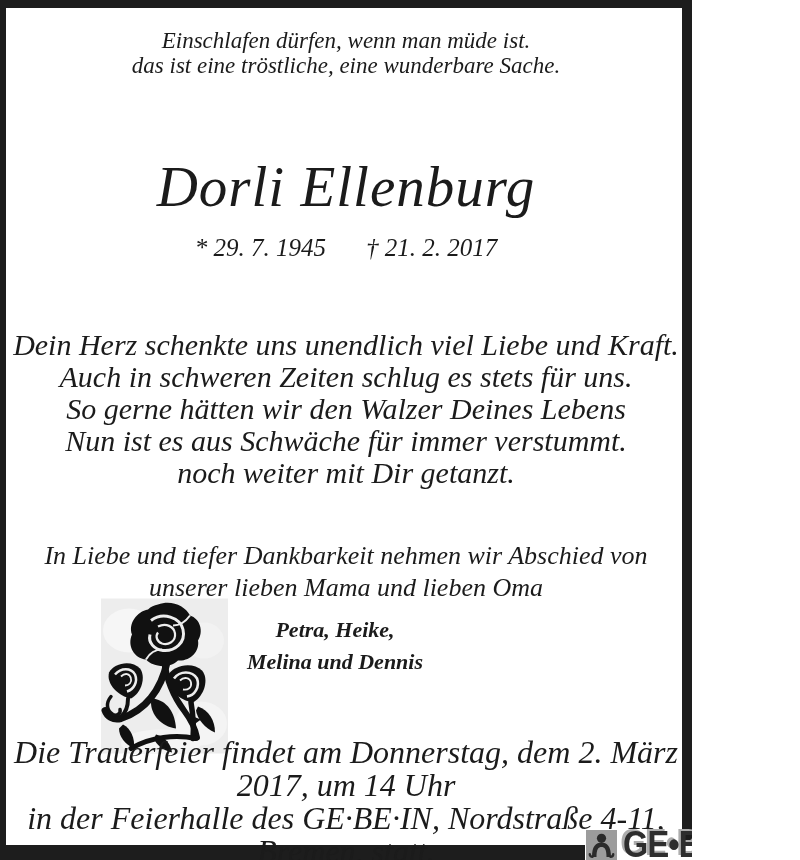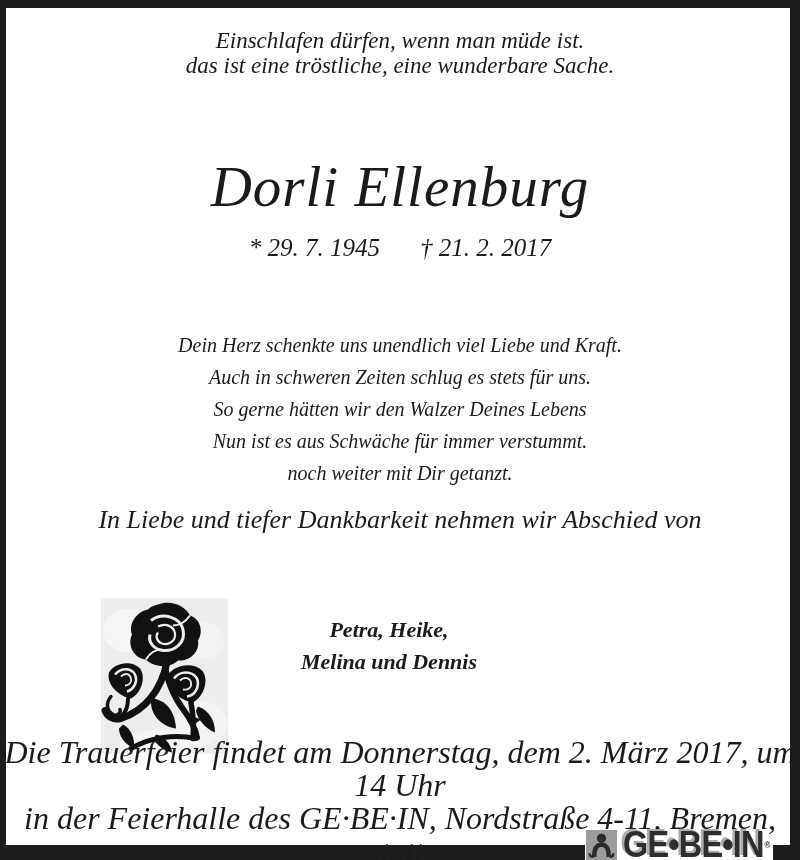--- a/index.html
+++ b/index.html
@@ -1,34 +1,34 @@
 <!DOCTYPE html>
 <html><head>
 <meta charset="utf-8">
 <style>
   html,body{margin:0;padding:0;background:#ffffff;}
   .page{
-    position:relative;width:800px;height:860px;background:#ffffff;
+    position:relative;width:692px;height:860px;background:#ffffff;
     overflow:hidden;color:#1b1b1b;
     font-family:"Liberation Serif","DejaVu Serif",serif;
     text-decoration:underline;
   }
   .frame{
     position:absolute;inset:0;box-sizing:border-box;
     border-style:solid;border-color:#1d1d1d;
     border-width:8px 10px 15px 6px;
     pointer-events:none;
   }
   .txt{font-style:italic;text-align:center;position:absolute;left:0;right:0;}
   .epigraph{top:28px;font-size:23px;line-height:25px;}
   .name{top:155px;font-size:57px;line-height:64px;letter-spacing:1px;}
   .dates{top:233px;font-size:25px;line-height:30px;}
   .dates .birth{margin-right:40px;}
-  .verse{top:329px;font-size:20px;line-height:32px;}
-  .farewell{top:504px;font-size:26px;line-height:32px;}
+  .verse{top:329px;font-size:30px;line-height:32px;}
+  .farewell{top:540px;font-size:26px;line-height:32px;}
   .mourners{top:614px;right:22px;font-size:22px;line-height:32px;font-weight:bold;}
   .funeral{top:736px;font-size:32px;line-height:33px;}
   .roses{position:absolute;left:101px;top:598px;width:127px;height:156px;}
   .patch{position:absolute;left:585px;top:845px;width:190px;height:15px;background:#ffffff;}
   .corner-stub{position:absolute;left:773px;top:845px;width:27px;height:15px;background:#1d1d1d;}
   .logo{
     position:absolute;left:586px;top:827px;height:33px;
     display:flex;align-items:flex-end;gap:6px;
     font-family:"Liberation Sans","DejaVu Sans",sans-serif;
   }
@@ -66,20 +66,21 @@
   <div class="txt verse">
     <div>Dein Herz schenkte uns unendlich viel Liebe und Kraft.</div>
     <div>Auch in schweren Zeiten schlug es stets für uns.</div>
     <div>So gerne hätten wir den Walzer Deines Lebens</div>
     <div>Nun ist es aus Schwäche für immer verstummt.</div>
     <div>noch weiter mit Dir getanzt.</div>
   </div>
 
   <div class="txt farewell">
     <div>In Liebe und tiefer Dankbarkeit nehmen wir Abschied von</div>
+    <div>unserer lieben Mama und lieben Oma</div>
   </div>
 
   <svg class="roses" viewBox="0 0 127 155" aria-hidden="true">
     <rect width="127" height="155" fill="#ededed"></rect>
     <ellipse cx="28" cy="32" rx="26" ry="22" fill="#f6f6f6"></ellipse>
     <ellipse cx="100" cy="125" rx="26" ry="22" fill="#f4f4f4"></ellipse>
     <ellipse cx="103" cy="42" rx="20" ry="18" fill="#f2f2f2"></ellipse>
     <ellipse cx="60" cy="145" rx="40" ry="14" fill="#f5f5f5"></ellipse>
 
     <path d="M63,62 C66,85 74,100 83,112 C89,120 94,128 96,139" stroke="#111" stroke-width="6" fill="none" stroke-linecap="round"></path>

